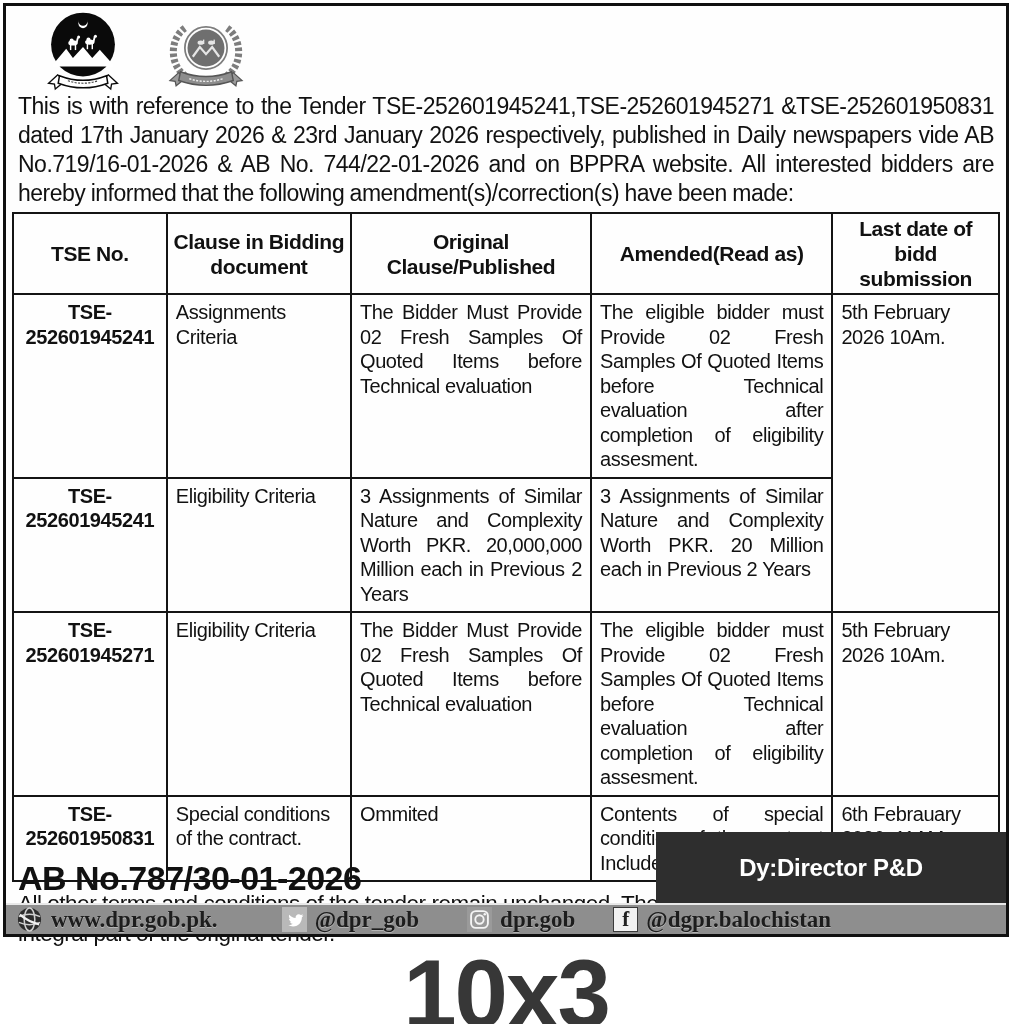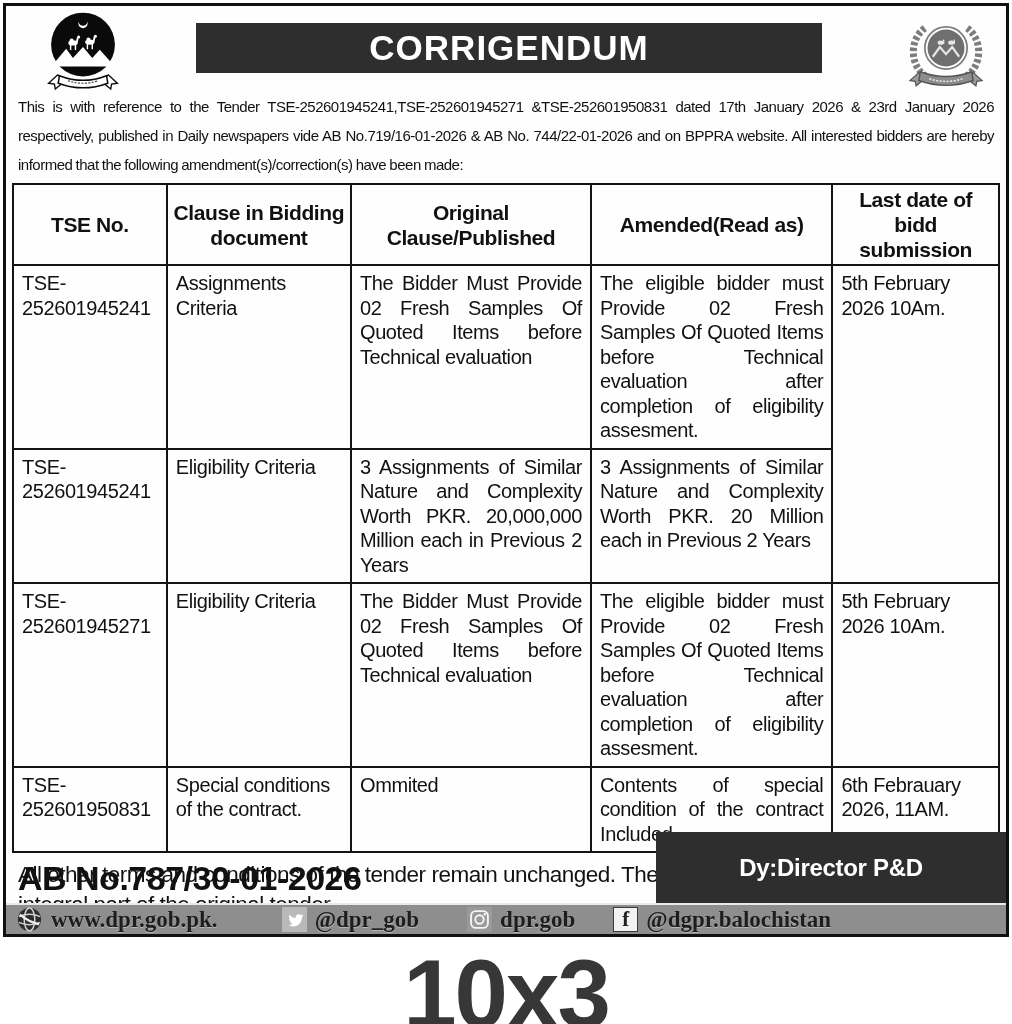--- a/index.html
+++ b/index.html
@@ -11,33 +11,33 @@
 
   
   .header-band { display:flex; align-items:flex-start; padding:5px 6px 0 8px; height:84px; }
   .logo-wrap-left  { width:138px; display:flex; justify-content:center; }
   .logo-wrap-right { width:108px; display:flex; justify-content:center; }
   .title-box { flex:1; margin:12px 70px 0 44px; height:50px; background:#2e2e2e;
                color:#fff; display:flex; align-items:center; justify-content:center;
                font-size:35px; font-weight:bold; letter-spacing:1px; }
 
   
-  .intro { margin:2px 12px 4px 12px; font-size:15px; line-height:29px;
+  .intro { margin:2px 12px 4px 12px; font-size:23px; line-height:29px;
            text-align:justify; letter-spacing:-0.5px; word-spacing:-0.5px; }
   .closing { margin:7px 12px 0 12px; font-size:22.5px; line-height:30px;
              text-align:justify; letter-spacing:-0.5px; }
 
   
   table.corr { border-collapse:collapse; margin:2px 6px 0 6px; table-layout:fixed; }
   table.corr th, table.corr td { border:2px solid #141414; }
   table.corr th { font-size:21px; line-height:25px; padding:2px 4px;
                   white-space:pre-line; letter-spacing:-0.4px; }
   table.corr td { vertical-align:top; padding:5px 8px; font-size:20px;
                   line-height:24.5px; letter-spacing:-0.4px; }
-  td.tse  { font-weight:normal; text-align:left; white-space:pre-line; }
+  td.tse  { font-weight:bold; text-align:center; white-space:pre-line; }
   td.just { text-align:justify;margin-left:24px; }
   td.date { text-align:left; white-space:pre-line; }
   td.date-mid { vertical-align:middle; }
 
   
   .ab-no { position:absolute; left:12px; bottom:36px; font-size:34px;
            font-weight:bold; letter-spacing:-0.5px; }
   .sig-box { position:absolute; right:0; bottom:31px; width:350px; height:71px;
              background:#2e2e2e; color:#fff; display:flex; 
              justify-content:center; align-items:center; font-weight:bold;
@@ -94,23 +94,20 @@
           <rect x="60.2" y="39" width="1.7" height="6.5"></rect>
         </g>
 
         <path d="M20,76 l-11,10 7,1 1,6 11,-9 z" fill="#fff" stroke="#0a0a0a" stroke-width="1.6"></path>
         <path d="M80,76 l11,10 -7,1 -1,6 -11,-9 z" fill="#fff" stroke="#0a0a0a" stroke-width="1.6"></path>
         <path d="M22,77 q28,11 56,0 l1.5,9 q-29,11 -59,0 z" fill="#fff" stroke="#0a0a0a" stroke-width="1.8"></path>
         <path d="M32,83 q18,6 36,0" fill="none" stroke="#444" stroke-width="1.4" stroke-dasharray="2.5 1.6"></path>
       </svg>
     </div>
 
-    <div class="title-box">
-      <span>CORRIGENDUM</span>
-    </div>
 
     <div class="logo-wrap-right">
       <svg width="102" height="88" viewBox="0 0 110 100">
 
         <path d="M32,74 C13,62 13,30 33,18" fill="none" stroke="#7d7d7d" stroke-width="8" stroke-dasharray="4 2.6"></path>
         <path d="M78,74 C97,62 97,30 77,18" fill="none" stroke="#7d7d7d" stroke-width="8" stroke-dasharray="4 2.6"></path>
 
         <circle cx="55" cy="42" r="24" fill="none" stroke="#7d7d7d" stroke-width="2"></circle>
         <circle cx="55" cy="42" r="21" fill="#6f6f6f"></circle>
         <polyline points="40,52 48,41 55,49 62,41 70,52" fill="none" stroke="#e6e6e6" stroke-width="2.5"></polyline>

